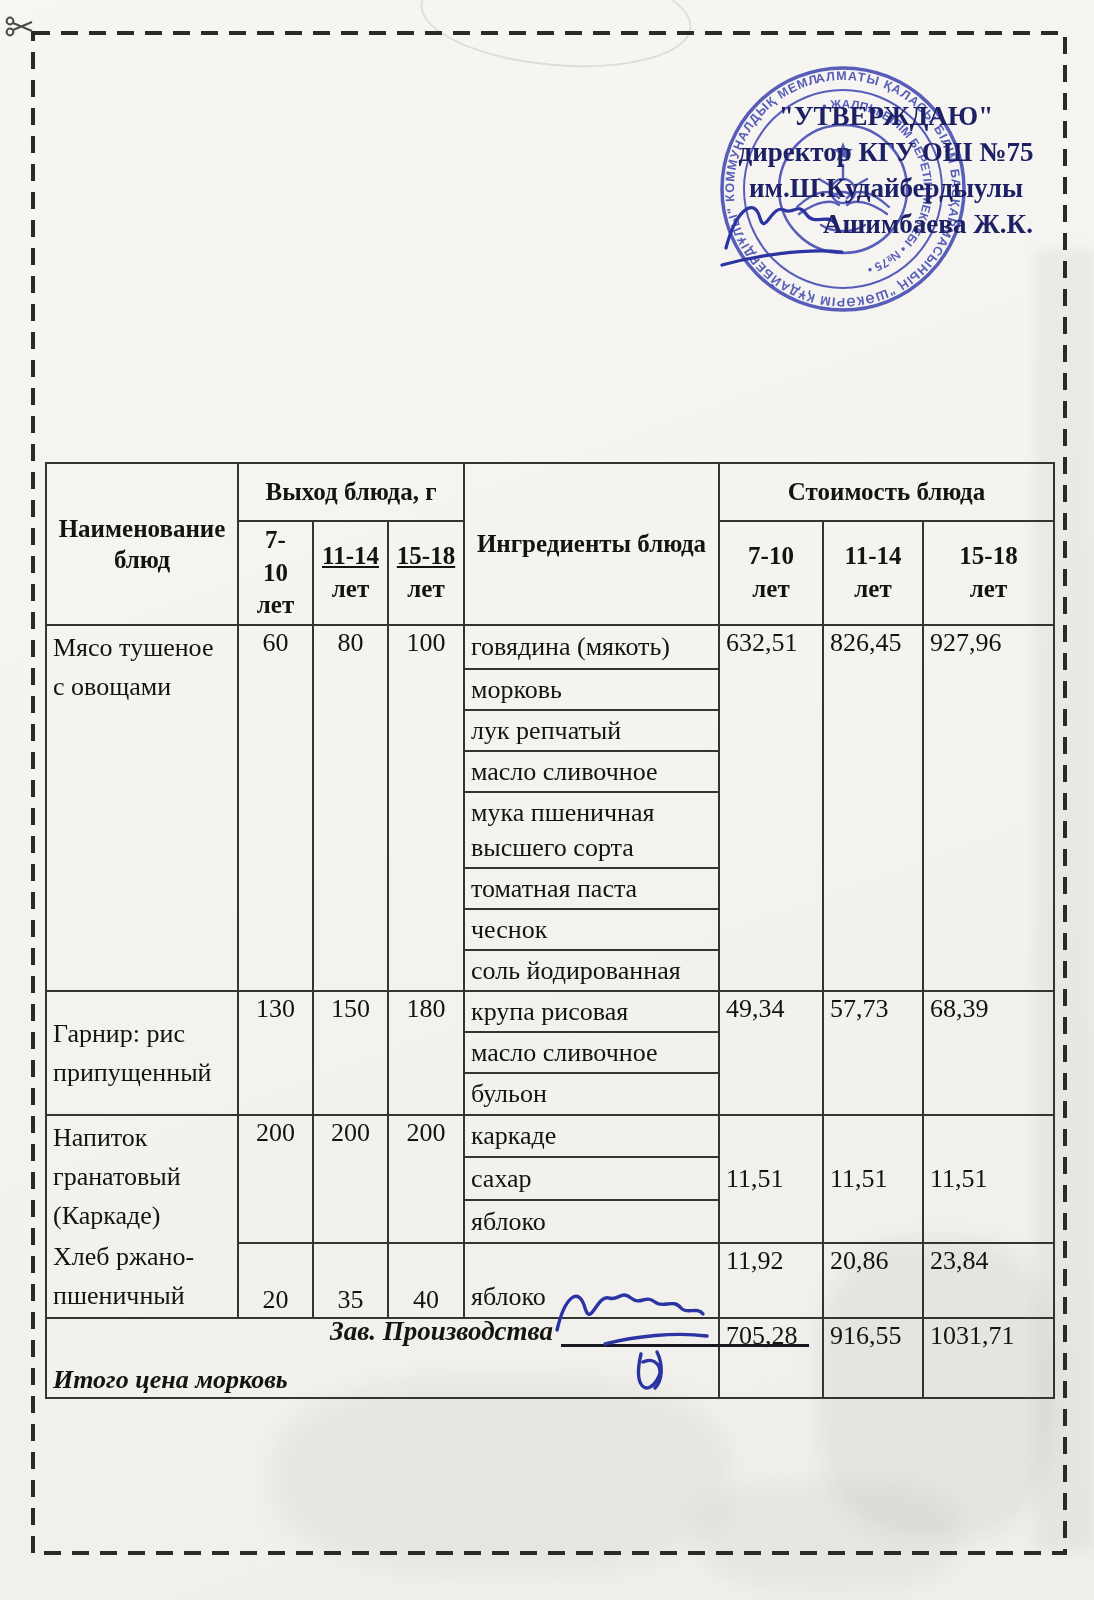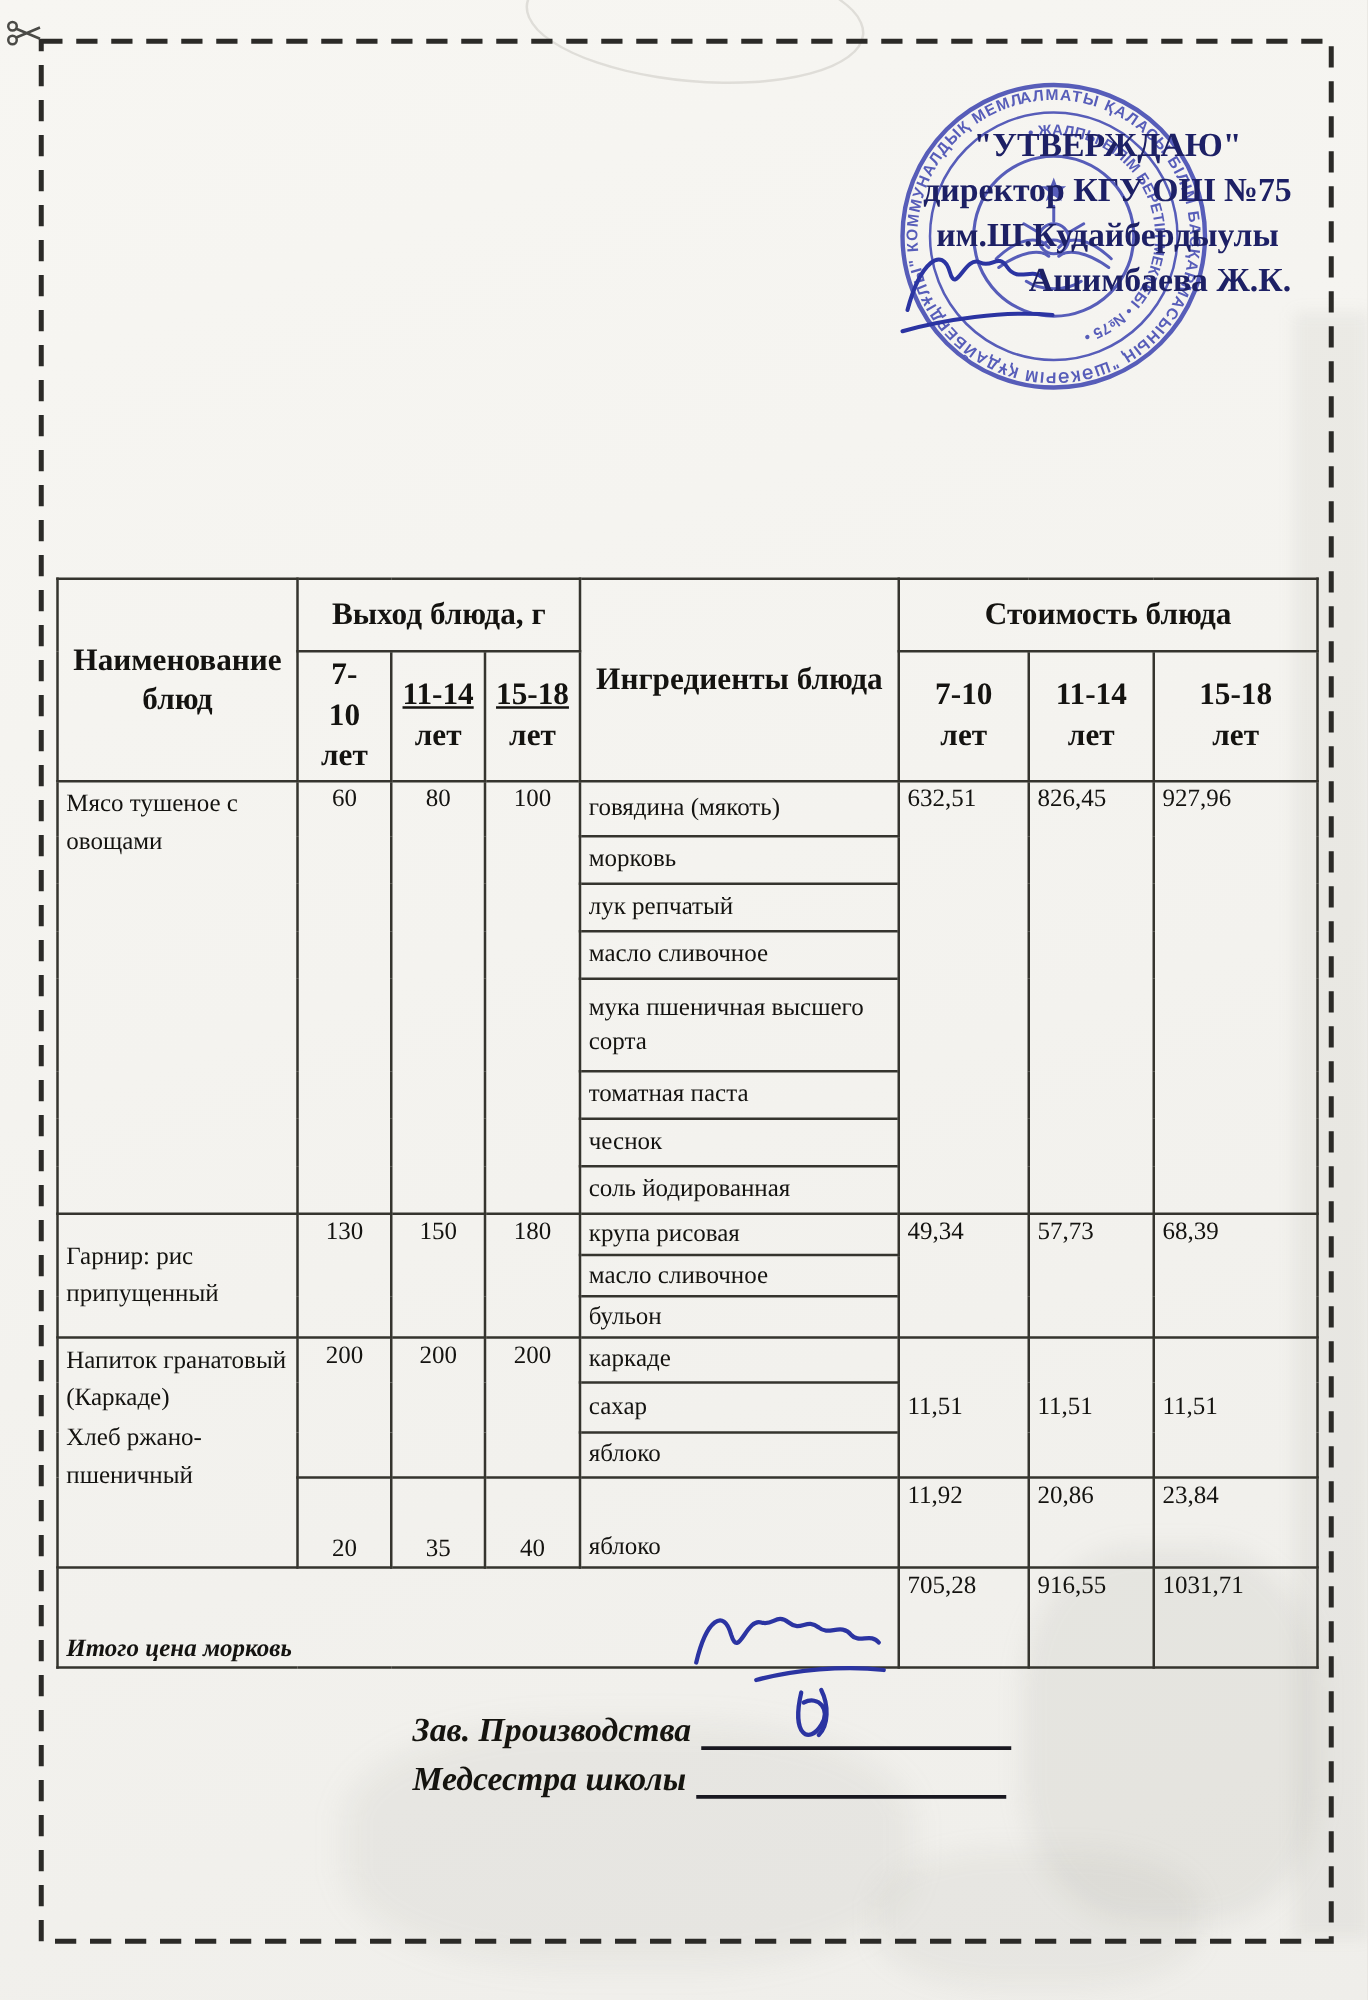--- a/index.html
+++ b/index.html
@@ -32,37 +32,37 @@
   .stamp { position:absolute; left:698px; top:44px; z-index:3; opacity:.85; }
   .stamp-sign { position:absolute; left:712px; top:168px; z-index:4; }
   
   .title-block { position:absolute; left:345px; top:334px; width:410px; z-index:2;
     text-align:center; font-weight:bold; font-style:italic; font-size:28px; line-height:34px; color:#15140f; }
   
   .menu-table { position:absolute; left:45px; top:462px; z-index:2;
     border-collapse:collapse; table-layout:fixed; color:#141310; }
   .menu-table th, .menu-table td { border:2px solid #35342e; padding:2px 6px; overflow:hidden;margin-top:32px; }
   .menu-table th { font-size:25px; font-weight:bold; text-align:center; vertical-align:middle; line-height:1.25; }
-  .menu-table td { font-size:20px; }
+  .menu-table td { font-size:26px; }
   .age .rng, .age .unit { display:block; line-height:1.3; }
   .age.und .rng { text-decoration:underline; }
   .age.out0 .rng { max-width:40px; margin:0 auto; }
   .name-cell { text-align:left; vertical-align:top; padding:6px 4px 2px 8px; line-height:1.5; }
   .name-mid { vertical-align:middle; }
   .num-cell { text-align:center; vertical-align:top; padding-top:8px; }
   .ing-cell { text-align:left; padding-left:10px; vertical-align:middle; line-height:1.35; }
   .cost-cell { text-align:left; vertical-align:top; padding-top:8px; }
   .cost-mid { vertical-align:middle; padding-top:0;border-radius:13px; }
   .vbottom { vertical-align:bottom; padding-bottom:10px; }
   .totals-label { vertical-align:bottom; text-align:left; font-weight:bold; font-style:italic;
     font-size:27px; padding:0 0 12px 12px; }
   .total-num { font-weight:normal; vertical-align:top; padding-top:8px; font-size:27px; }
   .dish-extra { margin-top:2px; }
   
-  .sign-block { position:absolute; left:330px; top:1365px; z-index:2; }
+  .sign-block { position:absolute; left:330px; top:1312px; z-index:2; }
   .sign-row { display:flex; align-items:flex-end; margin-bottom:4px;
     font-weight:bold; font-style:italic; font-size:27px; color:#15140f; }
   .sign-row .line { display:inline-block; width:248px; height:32px;
     border-bottom:3px solid #191820; margin-left:8px; }
   .hand-sign { position:absolute; left:545px; top:1268px; z-index:3; }
 </style>
 </head>
 <body>
 
 <div class="page">
@@ -258,24 +258,20 @@
       <td class="cost-cell total-num">1031,71</td>
     </tr>
   </tbody>
     </table>
 
   <div class="sign-block">
     <div class="sign-row">
       <span>Зав. Производства</span>
       <span class="line"></span>
     </div>
-    <div class="sign-row">
-      <span>Медсестра школы</span>
-      <span class="line"></span>
-    </div>
   </div>
 
   <svg class="hand-sign" width="210" height="130" viewBox="0 0 210 130">
     <g stroke="#2b34a2" stroke-width="3.4" fill="none" stroke-linecap="round">
       <path d="M 12,62 C 20,28 34,18 40,40 C 46,60 52,26 64,30 C 74,33 76,22 86,30 C 96,38 100,26 110,34 C 118,41 128,30 136,40 C 142,47 152,38 158,46"></path>
       <path d="M 60,76 C 90,68 130,64 162,68"></path>
       <path d="M 96,86 C 88,120 102,128 112,112 C 120,100 110,88 98,94"></path>
       <path d="M 112,84 C 118,96 118,112 110,120"></path>
     </g>
   </svg>

